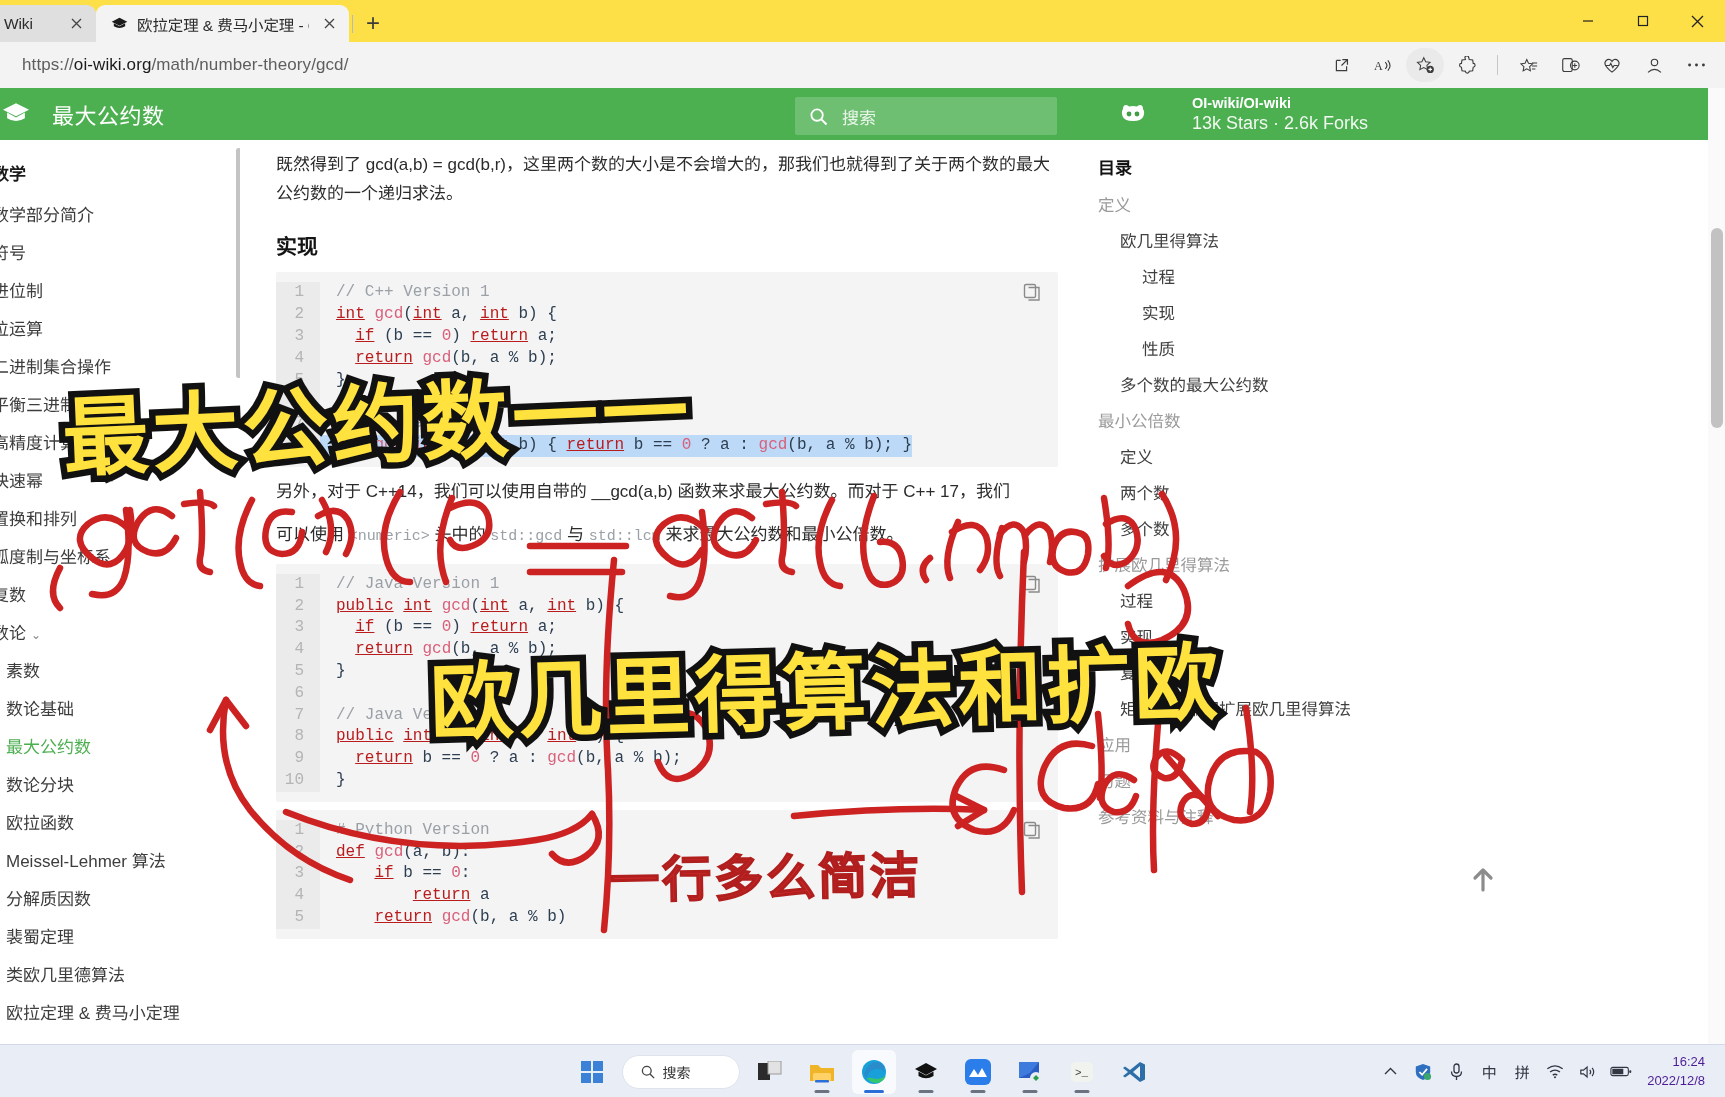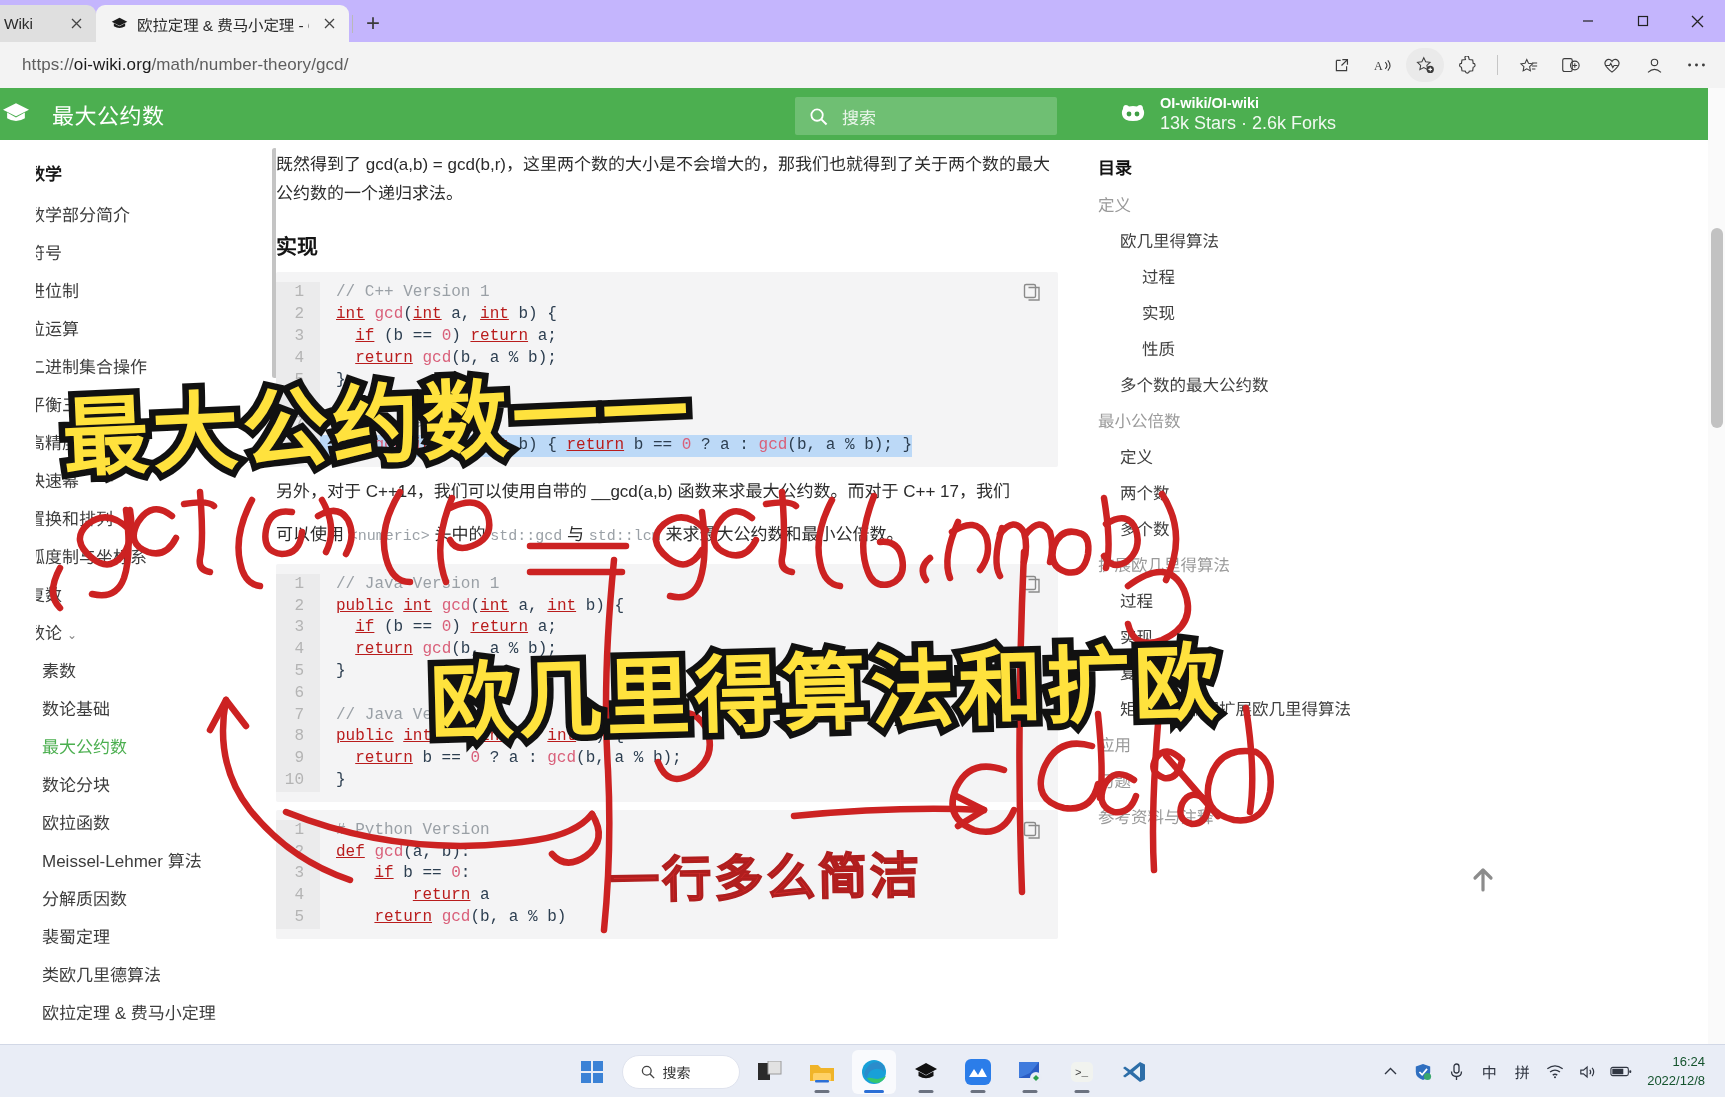--- a/index.html
+++ b/index.html
@@ -29,21 +29,21 @@
     height: 1044px;
     background: #ffffff;
     overflow: hidden;
   }
 
   
   .tab-strip {
     position: absolute;
     left: 0; top: 0;
     width: 1725px; height: 42px;
-    background: #c4b5fd;
+    background: #fde047;
     display: flex;
     align-items: flex-end;
   }
   .tab {
     height: 37px;
     display: flex;
     align-items: center;
     gap: 9px;
     padding: 0 9px 0 14px;
     border-radius: 9px 9px 0 0;
@@ -188,37 +188,36 @@
     font-size: 17px;
     color: rgba(255,255,255,0.86);
   }
   .oi-repo {
     position: absolute;
     left: 1118px; top: 6px;
     display: flex;
     align-items: center;
     gap: 12px;
   }
-  .oi-repo-text { line-height: 1.25; }
+  .oi-repo-text { line-height: 1.25; margin-left: 32px; }
   .oi-repo-name {
     font-size: 14.5px; font-weight: bold; color: #ffffff;
   }
   .oi-repo-stats {
     font-size: 18px; font-weight: normal; color: rgba(255,255,255,0.92);
   }
 
   
   .left-nav {
     position: absolute;
     left: 0; top: 52px;
     width: 240px;
     height: 904px;
     padding-top: 14px;
     overflow: hidden;
-    margin-left: 36px;
   }
   .nav-group-title {
     font-size: 17px;
     font-weight: bold;
     color: #1a1a1a;
     padding: 6px 0 9px 0;
     margin-left: -8px;
   }
   .nav-item {
     font-size: 17px;
@@ -425,21 +424,21 @@
   .tray-icon {
     width: 30px; height: 34px;
     display: flex; align-items: center; justify-content: center;
     color: #303642;
     font-size: 15px;
     border-radius: 4px;
   }
   .tray-clock {
     text-align: right;
     font-size: 13px;
-    color: #14532d;
+    color: #4c1d95;
     line-height: 1.45;
     padding: 0 12px 0 8px;
   }
 </style>
 </head>
 <body>
 
 <div id="root">
 
   <div class="browser-window">

